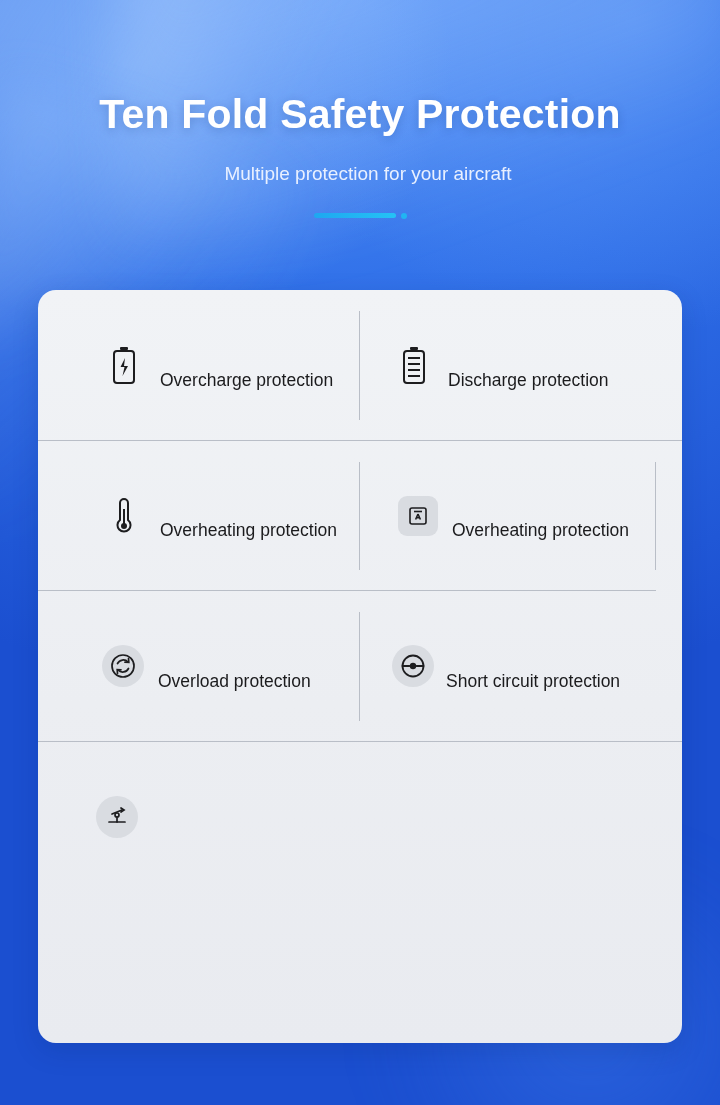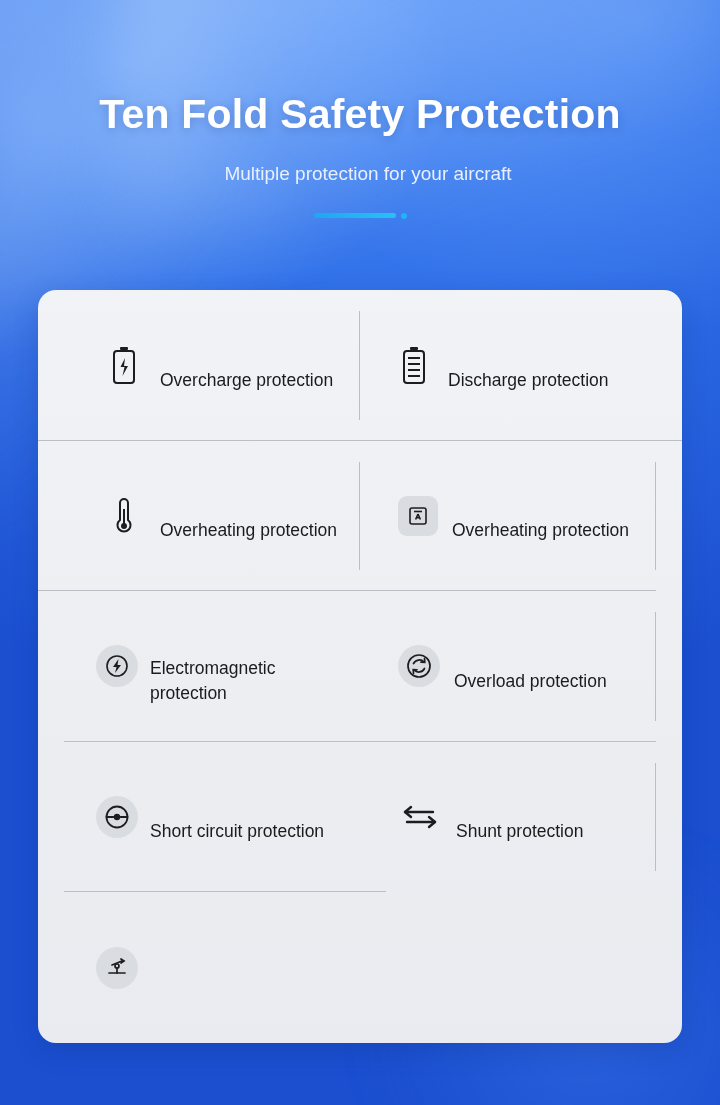--- a/index.html
+++ b/index.html
@@ -257,29 +257,20 @@
         <span class="icon rounded">
           <svg width="22" height="22" viewBox="0 0 22 22" fill="none" stroke="#1d1d1f" stroke-width="1.6">
             <rect x="3" y="3" width="16" height="16" rx="2"></rect>
             <line x1="7" y1="6.5" x2="15" y2="6.5"></line>
             <path d="M11 9 L8.6 14.5 M11 9 L13.4 14.5 M9.4 12.7 L12.6 12.7"></path>
           </svg>
         </span>
         <span class="label">Overheating protection</span>
       </div>
 
-      <div class="cell right hr">
-        <span class="icon circle">
-          <svg width="26" height="26" viewBox="0 0 26 26" fill="none" stroke="#1d1d1f" stroke-width="1.6">
-            <circle cx="13" cy="13" r="10"></circle>
-            <path d="M14.5 6 L9 14 L12.5 14 L11 20 L17 12 L13.5 12 Z" fill="#1d1d1f" stroke="none"></path>
-          </svg>
-        </span>
-        <span class="label">Electromagnetic protection</span>
-      </div>
 
       <div class="cell left hr">
         <span class="icon circle">
           <svg width="30" height="30" viewBox="0 0 30 30" fill="none" stroke="#1d1d1f" stroke-width="1.7" stroke-linecap="round">
             <circle cx="15" cy="15" r="11"></circle>
             <path d="M20 11 a6.5 6.5 0 0 0 -10.5 1.5"></path>
             <path d="M10 19 a6.5 6.5 0 0 0 10.5 -1.5"></path>
             <path d="M20.5 7.5 L20.8 11.4 L17 11.2"></path>
             <path d="M9.5 22.5 L9.2 18.6 L13 18.8"></path>
           </svg>
@@ -292,31 +283,20 @@
           <svg width="28" height="28" viewBox="0 0 28 28" fill="none" stroke="#1d1d1f" stroke-width="1.8" stroke-linecap="round">
             <circle cx="14" cy="14" r="10.5"></circle>
             <circle cx="14" cy="14" r="3.2" fill="#1d1d1f" stroke="none"></circle>
             <line x1="3.5" y1="14" x2="10.5" y2="14"></line>
             <line x1="17.5" y1="14" x2="24.5" y2="14"></line>
           </svg>
         </span>
         <span class="label">Short circuit protection</span>
       </div>
 
-      <div class="cell left">
-        <span class="icon">
-          <svg width="42" height="30" viewBox="0 0 42 30" fill="none" stroke="#1d1d1f" stroke-width="2.4" stroke-linecap="round" stroke-linejoin="round">
-            <path d="M6 10 L34 10"></path>
-            <path d="M12 5 L6 10 L12 15"></path>
-            <path d="M36 20 L8 20"></path>
-            <path d="M30 15 L36 20 L30 25"></path>
-          </svg>
-        </span>
-        <span class="label">Shunt protection</span>
-      </div>
 
       <div class="cell right">
         <span class="icon circle">
           <svg width="26" height="26" viewBox="0 0 26 26" fill="none" stroke="#1d1d1f" stroke-width="1.7" stroke-linecap="round">
             <path d="M5 18 L21 18"></path>
             <path d="M13 18 L13 13"></path>
             <path d="M8 10 L18 6"></path>
             <path d="M13 13 a2 2 0 1 0 0 -4 a2 2 0 0 0 0 4"></path>
             <path d="M17 4 L20 6 L17 8"></path>
           </svg>

